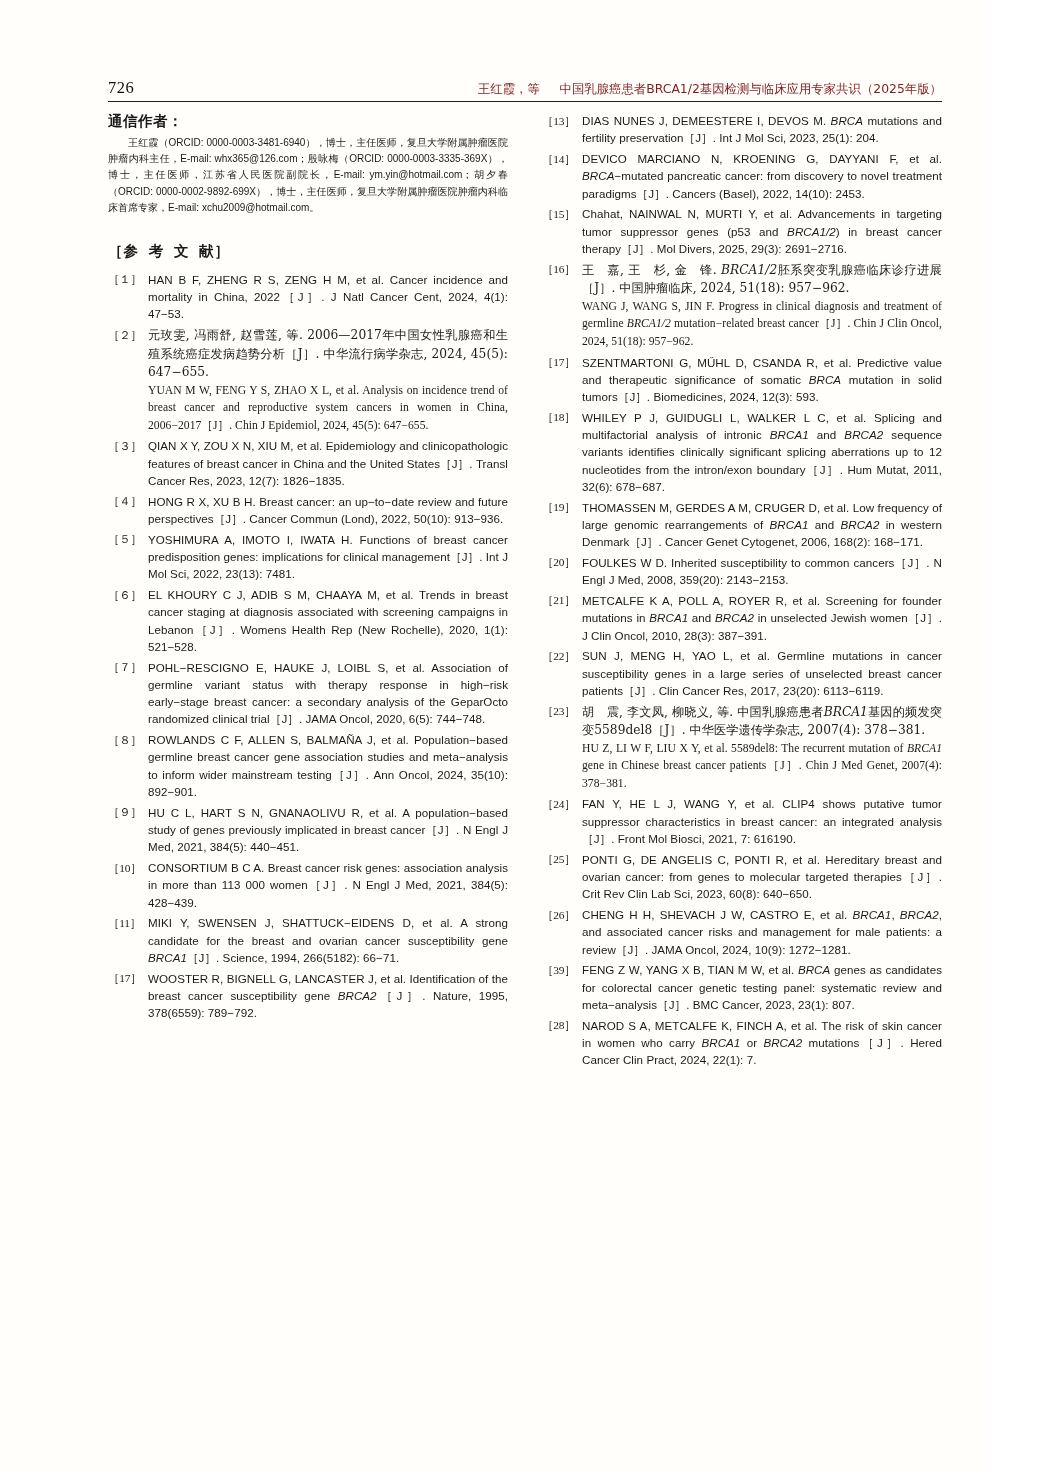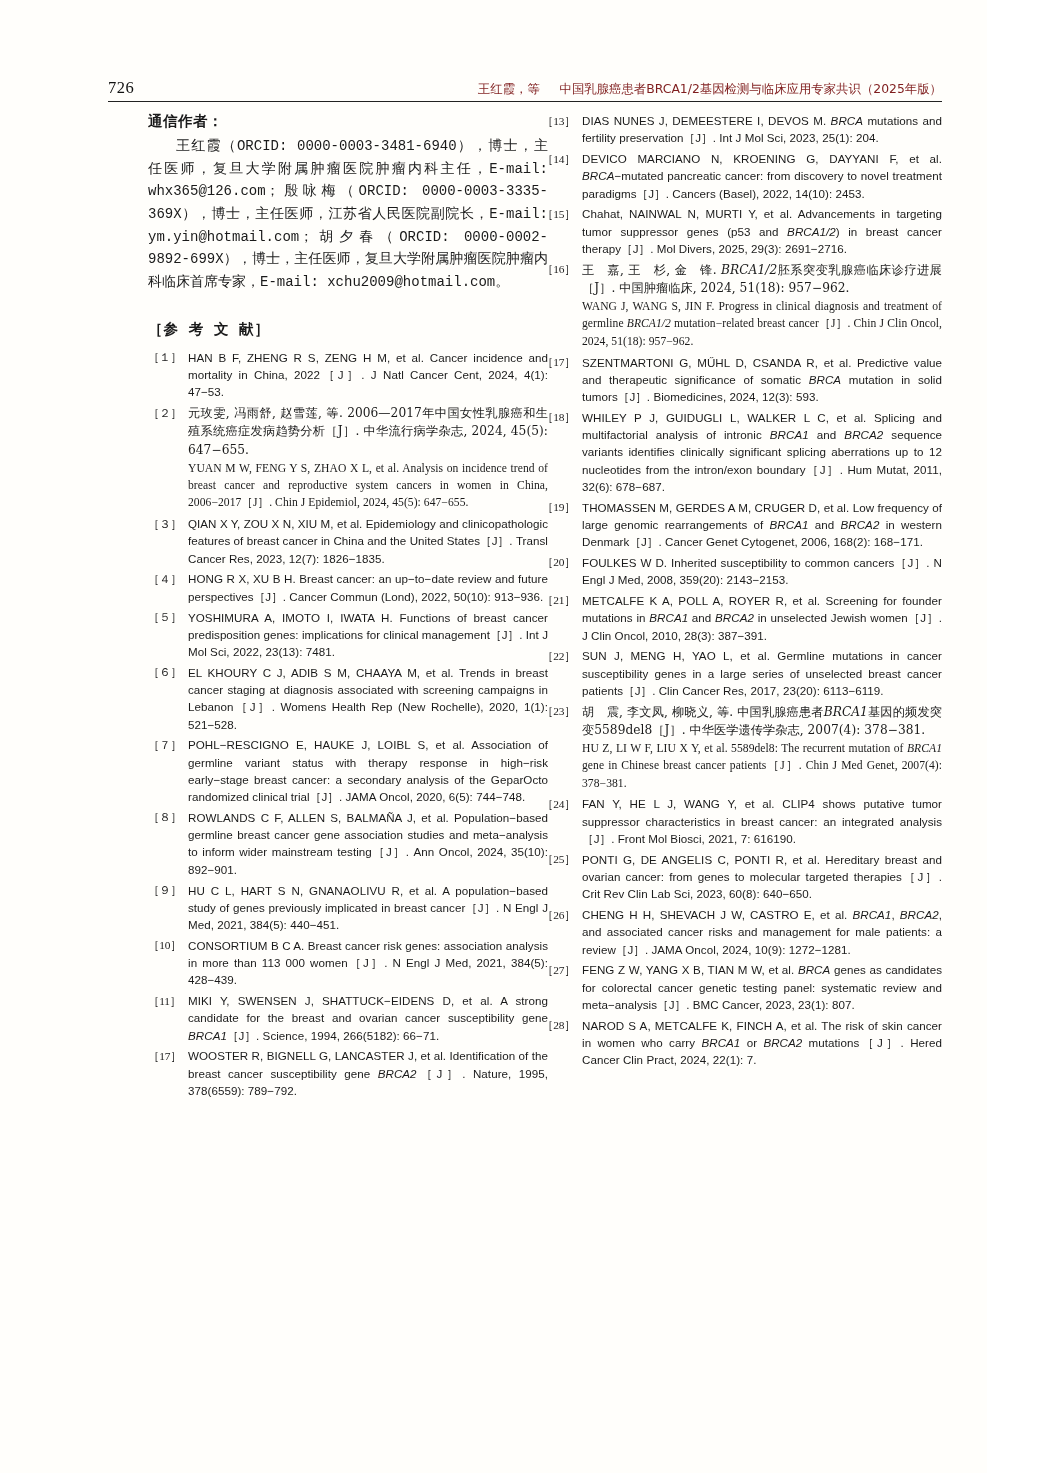--- a/index.html
+++ b/index.html
@@ -54,34 +54,34 @@
     height: 1px;
     background: #222;
   }
 
   
   .col {
     position: absolute;
     top: 112px;
     width: 400px;
   }
-  .col-left { left: 108px; margin-left: 40px; }
+  .col-left { left: 108px; }
   .col-right { left: 542px; }
 
   
   .corr-title {
     font-family: "DejaVu Sans", sans-serif;
     font-weight: bold;
     font-size: 14.5px;
     margin: 0 0 4px 0;
     letter-spacing: 0.5px;
   }
   .corr-body {
-    font-family: Liberation Mono, monospace;
-    font-size: 14px;
+    font-family: Liberation Sans, sans-serif;
+    font-size: 10px;
     line-height: 1.62;
     text-align: justify;
     text-justify: inter-ideograph;
     margin: 0;
     text-indent: 2em;
     word-break: break-word;
   }
 
   
   .ref-heading {
@@ -250,21 +250,21 @@
         </div>
         <div class="ref">
           <div class="ref-num">［25］</div>
           <div class="ref-text">PONTI G, DE ANGELIS C, PONTI R, et al. Hereditary breast and ovarian cancer: from genes to molecular targeted therapies［J］. Crit Rev Clin Lab Sci, 2023, 60(8): 640−650.</div>
         </div>
         <div class="ref">
           <div class="ref-num">［26］</div>
           <div class="ref-text">CHENG H H, SHEVACH J W, CASTRO E, et al. <i>BRCA1</i>, <i>BRCA2</i>, and associated cancer risks and management for male patients: a review［J］. JAMA Oncol, 2024, 10(9): 1272−1281.</div>
         </div>
         <div class="ref">
-          <div class="ref-num">［27］</div>
+          <div class="ref-num">［39］</div>
           <div class="ref-text">FENG Z W, YANG X B, TIAN M W, et al. <i>BRCA</i> genes as candidates for colorectal cancer genetic testing panel: systematic review and meta−analysis［J］. BMC Cancer, 2023, 23(1): 807.</div>
         </div>
         <div class="ref">
           <div class="ref-num">［28］</div>
           <div class="ref-text">NAROD S A, METCALFE K, FINCH A, et al. The risk of skin cancer in women who carry <i>BRCA1</i> or <i>BRCA2</i> mutations［J］. Hered Cancer Clin Pract, 2024, 22(1): 7.</div>
         </div>
       </div>
   </div>
 
 </div>

